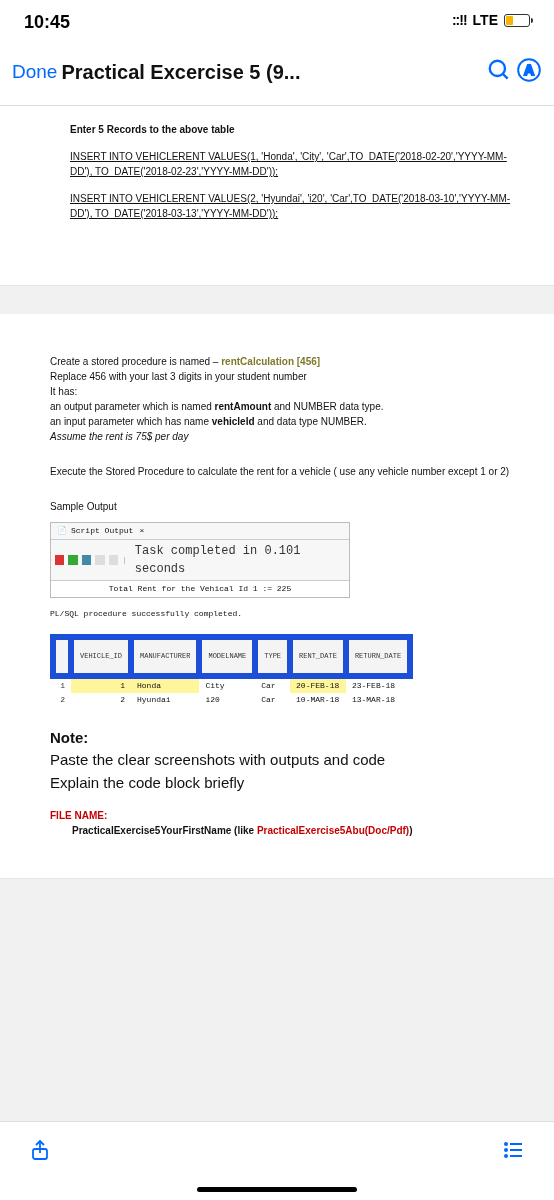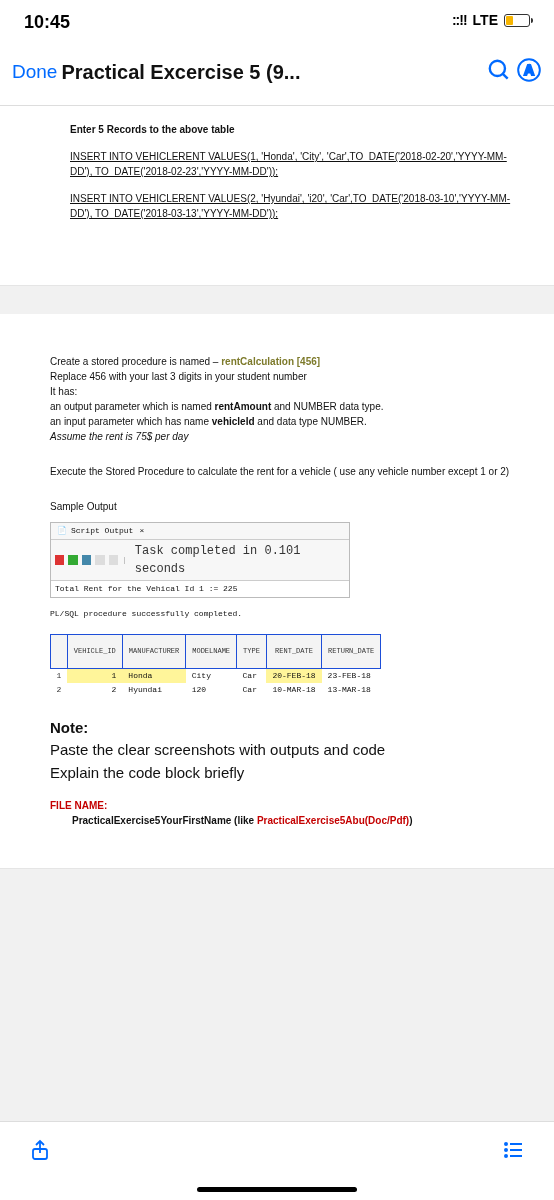--- a/index.html
+++ b/index.html
@@ -23,25 +23,25 @@
   .group { margin-bottom: 20px; }
   .bold { font-weight: 700; }
   .rent-olive { color: #7d7a2b; font-weight: 700; }
   .ital { font-style: italic; }
   .sample { font-size: 10px; margin: 6px 0 8px 0; }
   .scriptbox { border: 1px solid #bbb; font-family: "Courier New", monospace; font-size: 8px; width: 300px; margin-bottom: 10px; background: #fff; }
   .scriptbox .tab { display: inline-flex; align-items: center; gap: 4px; font-size: 8px; padding: 2px 6px; border-bottom: 1px solid #ccc; background: #f7f7f7; width: 100%; }
   .scriptbox .tools { display: flex; align-items: center; gap: 4px; padding: 2px 4px; border-bottom: 1px solid #ccc; background: #f7f7f7; }
   .tool-ic { width: 10px; height: 10px; background: #ddd; display: inline-block; }
   .tool-txt { font-size: 12px; color: #333; margin-left: 4px; }
-  .scriptbox .line { padding: 2px 4px; }
+  .scriptbox .line { padding: 2px 4px; text-align: center; }
   .pl { font-family: "Courier New", monospace; font-size: 8px; margin-bottom: 14px; }
   .tblwrap { font-family: "Courier New", monospace; font-size: 8px; margin-bottom: 20px; }
   .tbl { border-collapse: collapse; }
-  .tbl th { font-weight: 400; background: #f4f4f4; border: 1px solid #1d4ed8; padding: 11px 6px; font-size: 7px; color: #333; }
+  .tbl th { font-weight: 400; background: #f4f4f4; border: 6px solid #1d4ed8; padding: 11px 6px; font-size: 7px; color: #333; }
   .tbl td { padding: 1px 6px; font-size: 8px; }
   .rownum { text-align: right; padding-right: 4px; color: #333; width: 14px; }
   .hl-yel { background: #fff59a; }
   .note { font-size: 15px; }
   .red { color: #c40000; font-weight: 700; }
   .red-p { color: #c40000; }
   .bottombar { position: fixed; bottom: 0; left: 0; width: 554px; background: #fff; border-top: 1px solid #ddd; display: flex; justify-content: space-between; align-items: center; padding: 16px 28px 34px 28px; }
   .bb-ic svg { width: 24px; height: 24px; }
   .homebar { position: fixed; bottom: 8px; left: 50%; transform: translateX(-50%); width: 160px; height: 5px; background: #000; border-radius: 3px; }
 </style>

